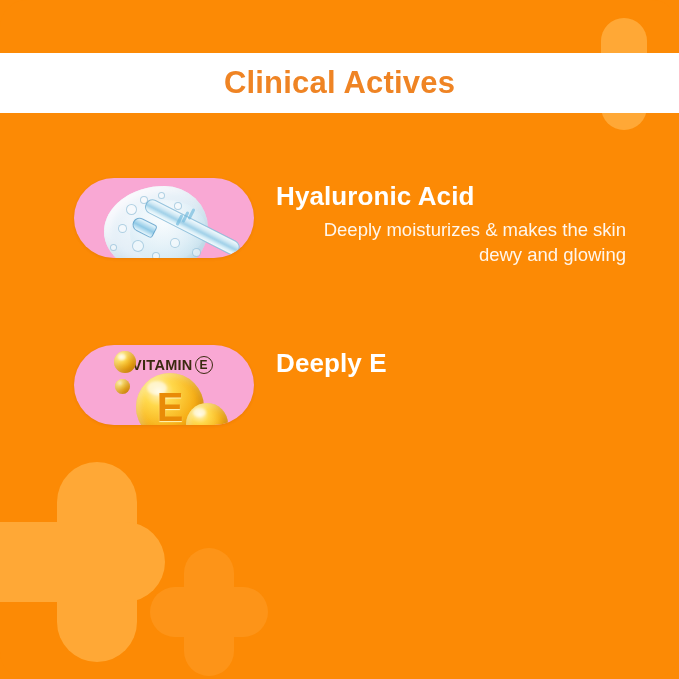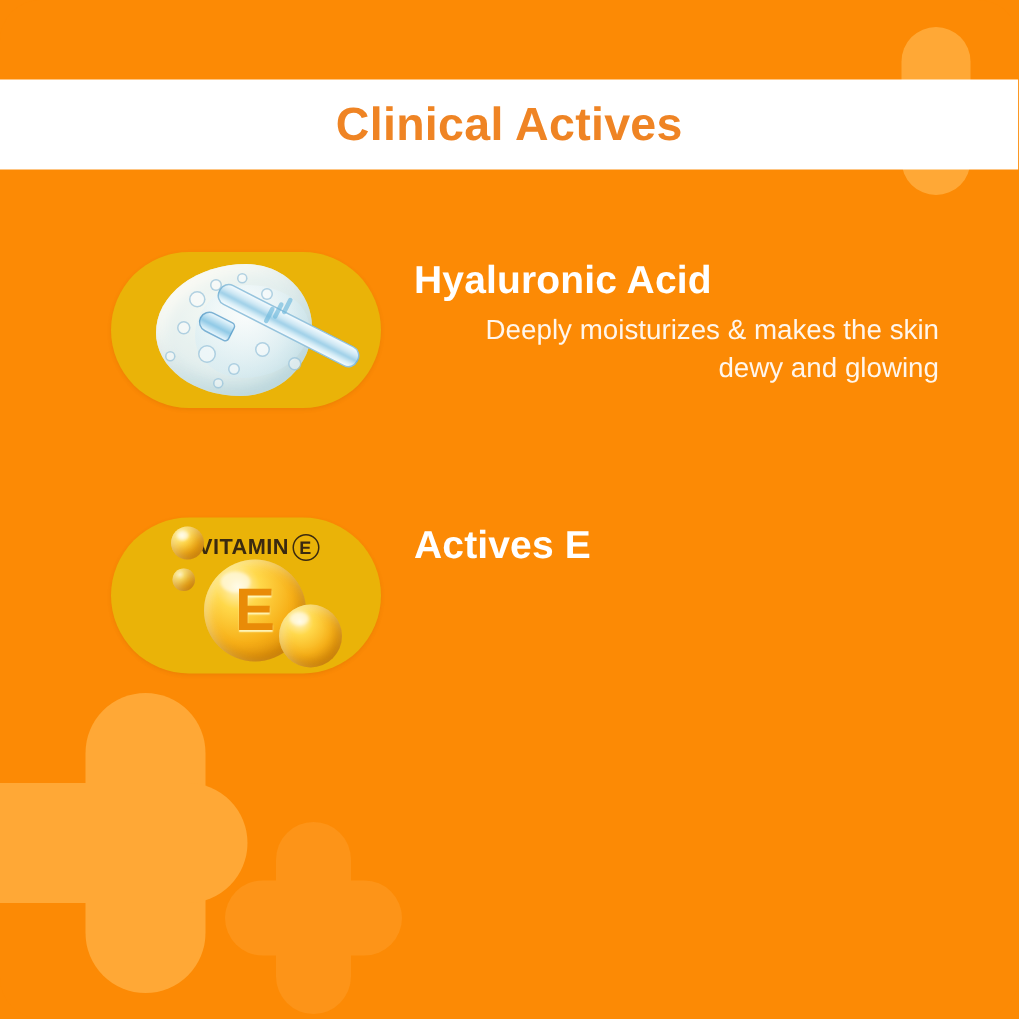--- a/index.html
+++ b/index.html
@@ -118,30 +118,30 @@
     width: 679px;
     z-index: 4;
   }
   .feature-row {
     position: absolute;
     left: 0;
     width: 679px;
     display: flex;
     align-items: flex-start;
   }
-  .feature-row.row-0 { top: 168px; }
+  .feature-row.row-0 { top: 178px; }
   .feature-row.row-1 { top: 345px; }
 
   .card {
     position: relative;
     flex: 0 0 auto;
     margin-left: 74px;
     width: 180px;
-    height: 104px;
-    background: #eab308;
+    height: 80px;
+    background: #f9a8d4;
     border-radius: 52px;
     overflow: hidden;
     box-shadow: 0 1px 3px rgba(120,60,0,0.12);
   }
 
   .feature-text {
     margin-left: 22px;
     padding-top: 2px;
     max-width: 370px;
   }
@@ -353,18 +353,18 @@
             <div class="drop-gloss" style="left:11px; top:8px; width:20px; height:14px;"></div>
             <div class="big-e">E</div>
           </div>
 
           <div class="drop drop-right">
             <div class="drop-gloss" style="left:7px; top:5px; width:13px; height:9px;"></div>
           </div>
         </div>
       </div>
       <div class="feature-text">
-        <div class="feature-title">Actives E</div>
+        <div class="feature-title">Deeply E</div>
       </div>
     </div>
 
   </div>
 </div>
 
 </body></html>

